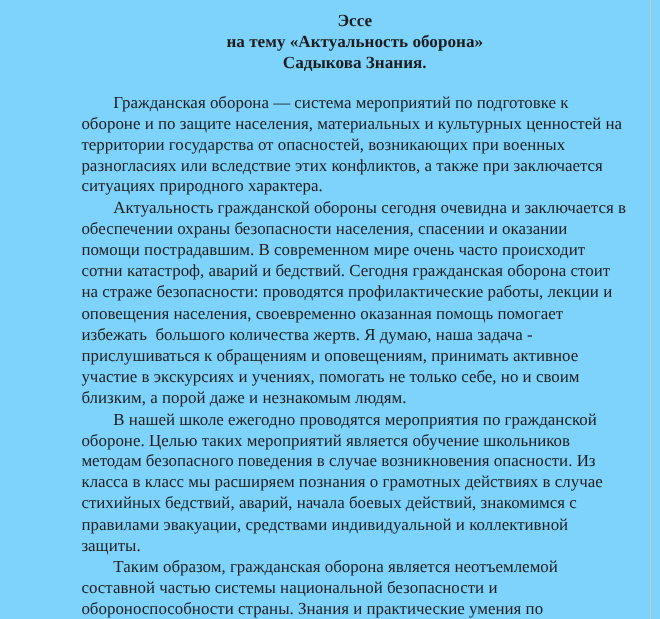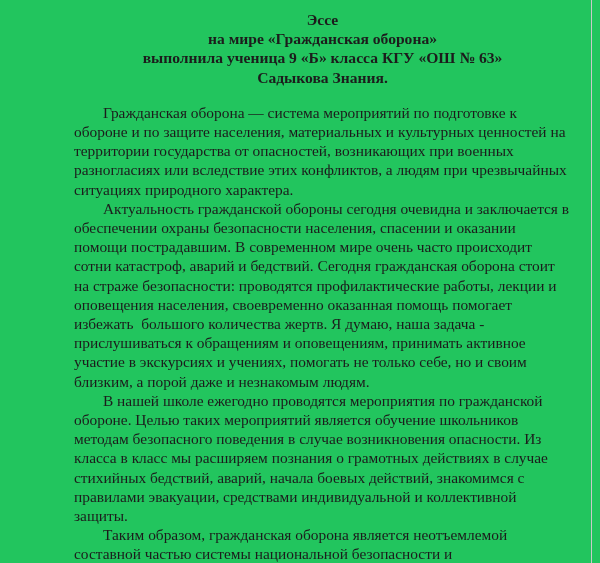--- a/index.html
+++ b/index.html
@@ -12,21 +12,21 @@
     background: #ffffff;
     font-family: "Liberation Serif", "DejaVu Serif", serif;
     color: #1c1c1c;
     position: relative;
   }
   .page {
     position: absolute;
     top: 0; left: 0;
     width: 600px;
     height: 563px;
-    background: #22c55e;
+    background: #7dd3fc;
   }
   .page-edge-line {
     position: absolute;
     top: 0;
     left: 591px;
     width: 1px;
     height: 563px;
     background: #c9c9c9;
   }
   .text-column {
@@ -52,27 +52,26 @@
 </style>
 </head>
 <body>
 
 <div class="page">
 
   <div class="text-column">
 
     <div class="doc-header">
       <div>Эссе</div>
-      <div>на мире «Гражданская оборона»</div>
-      <div>выполнила ученица 9 «Б» класса КГУ «ОШ № 63»</div>
+      <div>на тему «Актуальность оборона»</div>
       <div>Садыкова Знания.</div>
     </div>
 
     <div class="doc-body">
-      <p>Гражданская оборона — система мероприятий по подготовке к обороне и по защите населения, материальных и культурных ценностей на территории государства от опасностей, возникающих при военных разногласиях или вследствие этих конфликтов, а людям при чрезвычайных ситуациях природного характера.</p>
+      <p>Гражданская оборона — система мероприятий по подготовке к обороне и по защите населения, материальных и культурных ценностей на территории государства от опасностей, возникающих при военных разногласиях или вследствие этих конфликтов, а также при заключается ситуациях природного характера.</p>
       <p>Актуальность гражданской обороны сегодня очевидна и заключается в обеспечении охраны безопасности населения, спасении и оказании помощи пострадавшим. В современном мире очень часто происходит сотни катастроф, аварий и бедствий. Сегодня гражданская оборона стоит на страже безопасности: проводятся профилактические работы, лекции и оповещения населения, своевременно оказанная помощь помогает избежать  большого количества жертв. Я думаю, наша задача - прислушиваться к обращениям и оповещениям, принимать активное участие в экскурсиях и учениях, помогать не только себе, но и своим близким, а порой даже и незнакомым людям.</p>
       <p>В нашей школе ежегодно проводятся мероприятия по гражданской обороне. Целью таких мероприятий является обучение школьников методам безопасного поведения в случае возникновения опасности. Из класса в класс мы расширяем познания о грамотных действиях в случае стихийных бедствий, аварий, начала боевых действий, знакомимся с правилами эвакуации, средствами индивидуальной и коллективной защиты.</p>
       <p>Таким образом, гражданская оборона является неотъемлемой составной частью системы национальной безопасности и обороноспособности страны. Знания и практические умения по гражданской обороне позволят чувствовать себя уверенно и защищенно.</p>
     </div>
 
   </div>
 
   <div class="page-edge-line"></div>
 
 </div>

